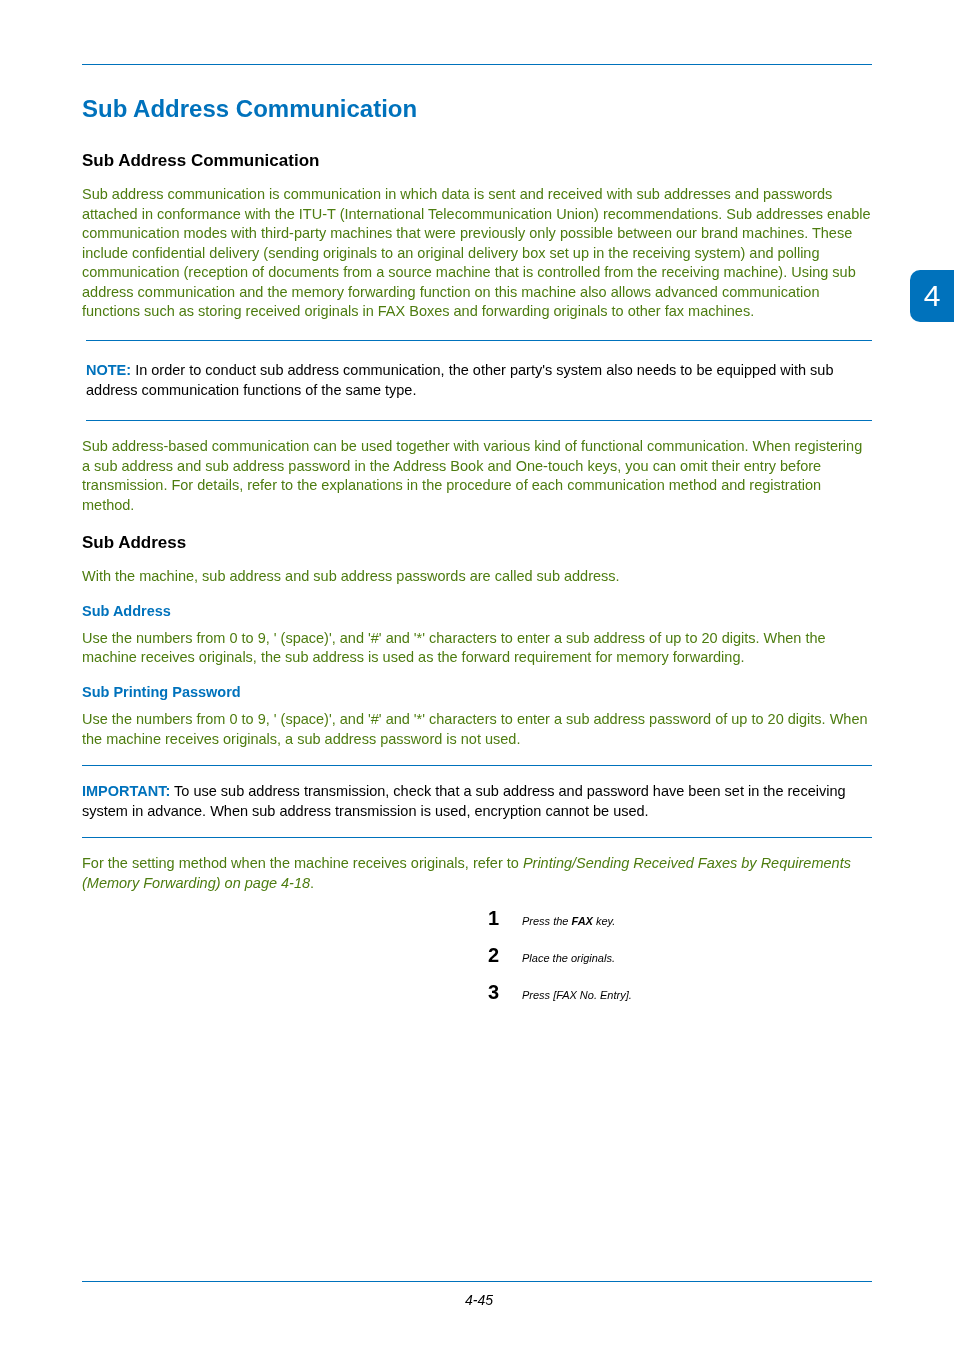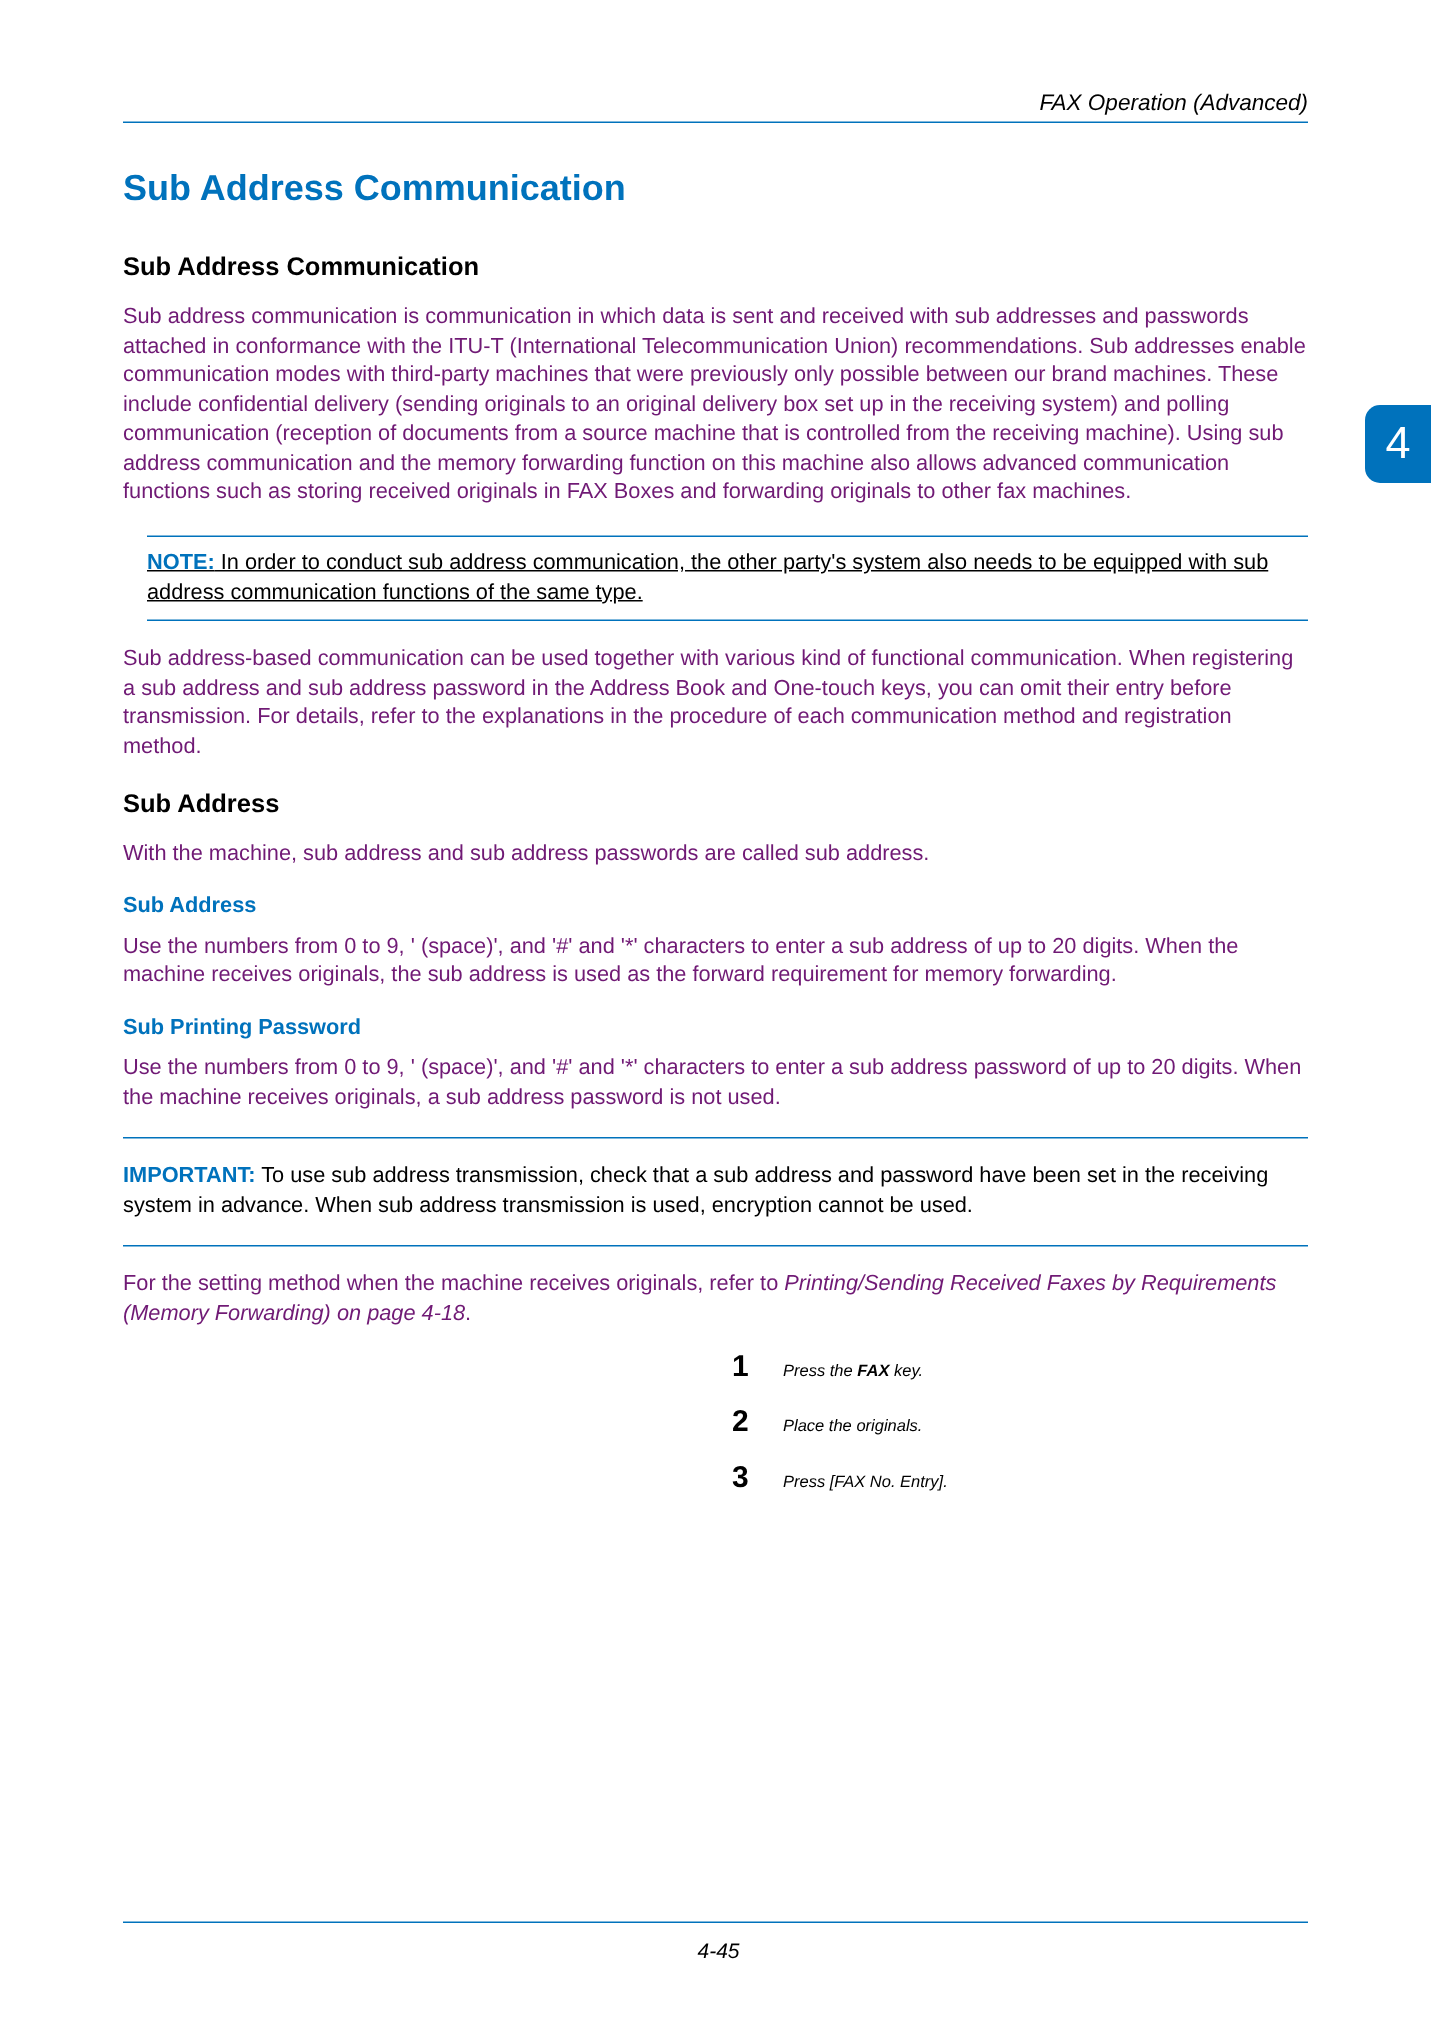--- a/index.html
+++ b/index.html
@@ -62,28 +62,27 @@
     font-size: 17px;
     font-weight: bold;
     color: #000;
     margin-bottom: 14px;
     margin-top: 18px;
   }
   p.body {
     font-size: 14.5px;
     line-height: 1.35;
     margin-bottom: 14px;
-    color: #701a75;
+    color: #4d7c0f;
   }
   .note-block {
     border-top: 1.5px solid #0072bc;
     border-bottom: 1.5px solid #0072bc;
-    padding: 8px 0;
-    margin: 18px 0 16px 16px;
-    text-decoration: underline;
+    padding: 20px 0;
+    margin: 18px 0 16px 4px;
   }
   .note-label {
     color: #0072bc;
     font-weight: bold;
     font-size: 14.5px;
   }
   .note-text {
     font-size: 14.5px;
     line-height: 1.35;
   }
@@ -145,21 +144,20 @@
     font-size: 14px;
   }
   .bold { font-weight: bold; }
 </style>
 </head>
 <body>
 
 <div class="page">
 
   <div class="header-region">
-    <div class="header-title">FAX Operation (Advanced)</div>
     <hr class="header-rule">
   </div>
 
   <h1 class="section">Sub Address Communication</h1>
 
   <h2 class="sub">Sub Address Communication</h2>
 
   <p class="body">Sub address communication is communication in which data is sent and received with sub addresses and passwords attached in conformance with the ITU-T (International Telecommunication Union) recommendations. Sub addresses enable communication modes with third-party machines that were previously only possible between our brand machines. These include confidential delivery (sending originals to an original delivery box set up in the receiving system) and polling communication (reception of documents from a source machine that is controlled from the receiving machine). Using sub address communication and the memory forwarding function on this machine also allows advanced communication functions such as storing received originals in FAX Boxes and forwarding originals to other fax machines.</p>
 
   <div class="note-block">

